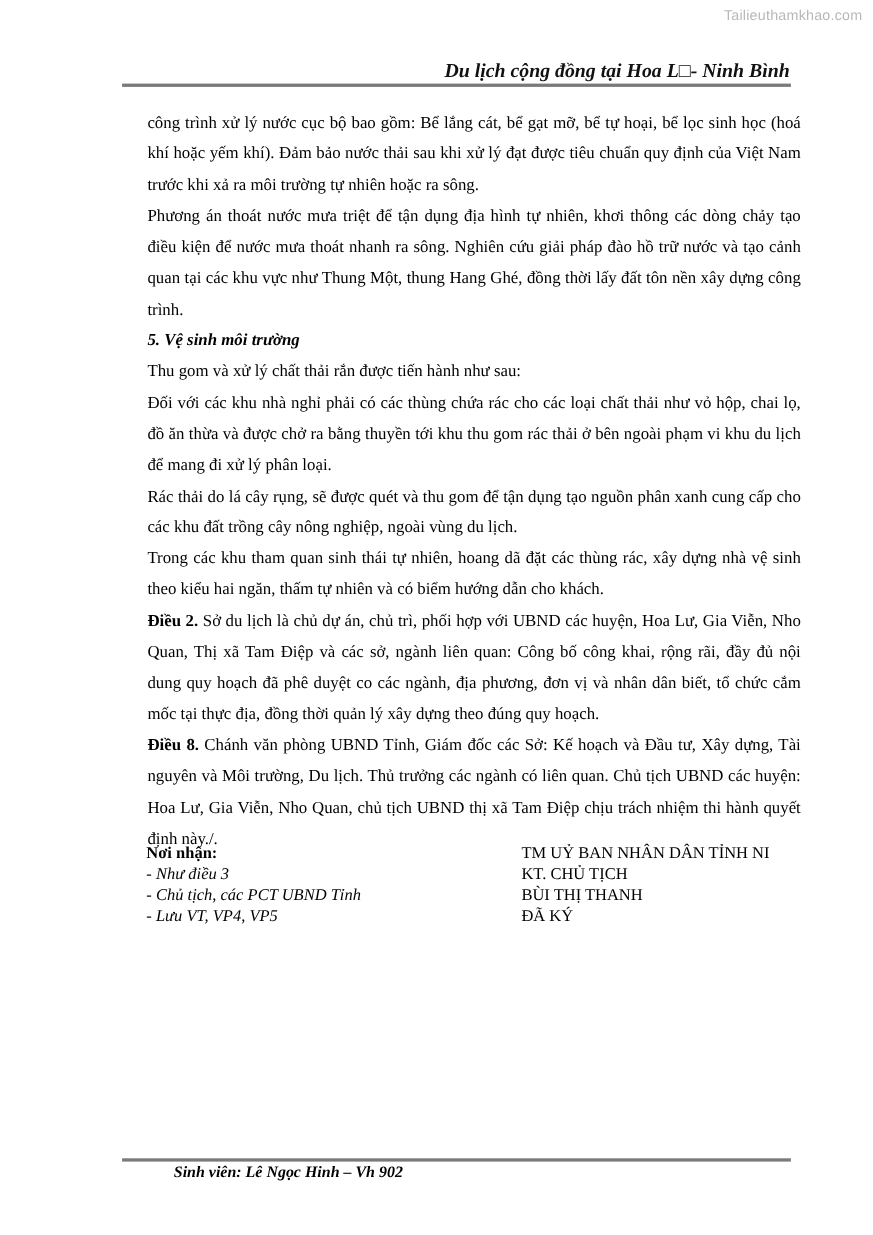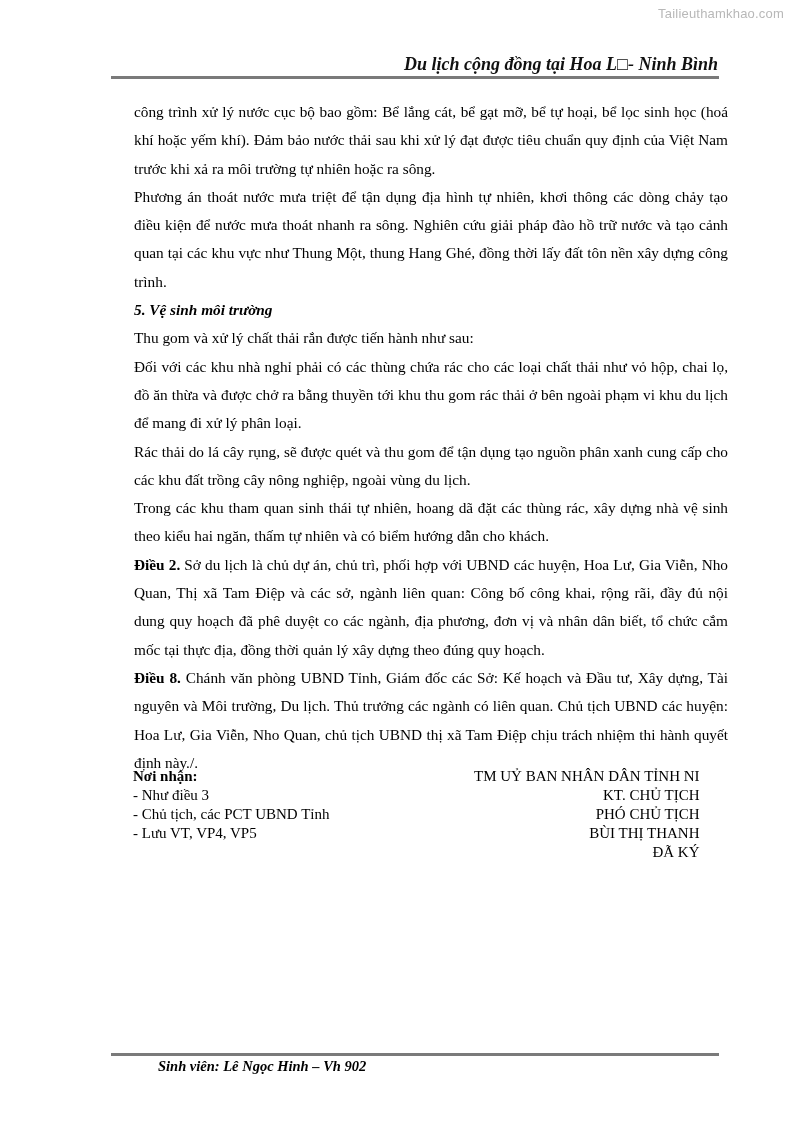--- a/index.html
+++ b/index.html
@@ -10,22 +10,22 @@
   .running-header { position: absolute; top: 54px; right: 76px; font-family: "Liberation Serif", serif;
                     font-style: italic; font-weight: bold; font-size: 18px; color: #111; }
   .header-rule { position: absolute; top: 76px; left: 111px; width: 608px; height: 3px; background: #7a7a7a; }
   .content { position: absolute; top: 98px; left: 134px; width: 594px; font-size: 15.3px; line-height: 28.3px; }
   .content p { margin: 0; text-align: justify; }
   .section-heading { font-weight: bold; font-style: italic; }
   .article-label { font-weight: bold; }
   .signature { position: absolute; top: 767px; left: 123px; width: 640px; font-size: 15px; line-height: 19px; }
   .recipients { position: absolute; left: 10px; top: 0; }
   .recipients .title { font-weight: bold; }
-  .recipients .item { }
-  .signer { position: absolute; left: 351px; top: 0; white-space: nowrap; text-align: right; }
+  .recipients .item { font-style: italic; }
+  .signer { position: absolute; left: 351px; top: 0; white-space: nowrap; }
   .footer-rule { position: absolute; top: 1053px; left: 111px; width: 608px; height: 3px; background: #7a7a7a; }
   .footer-text { position: absolute; top: 1058px; left: 113px; font-style: italic; font-weight: bold; font-size: 14.5px; margin-left: 45px; }
 </style>
 </head>
 <body>
 
 <div class="watermark">Tailieuthamkhao.com</div>
 <div class="running-header">Du lịch cộng đồng tại Hoa L□- Ninh Bình</div>
 <div class="header-rule"></div>
 
@@ -44,20 +44,19 @@
 <div class="signature">
   <div class="recipients">
     <div class="title">Nơi nhận:</div>
     <div class="item">- Như điều 3</div>
     <div class="item">- Chủ tịch, các PCT UBND Tỉnh</div>
     <div class="item">- Lưu VT, VP4, VP5</div>
   </div>
   <div class="signer">
     <div>TM UỶ BAN NHÂN DÂN TỈNH NI</div>
     <div>KT. CHỦ TỊCH</div>
-    <div>PHÓ CHỦ TỊCH</div>
     <div>BÙI THỊ THANH</div>
     <div>ĐÃ KÝ</div>
   </div>
 </div>
 
 <div class="footer-rule"></div>
 <div class="footer-text">Sinh viên: Lê Ngọc Hinh – Vh 902</div>
 
 </body></html>

